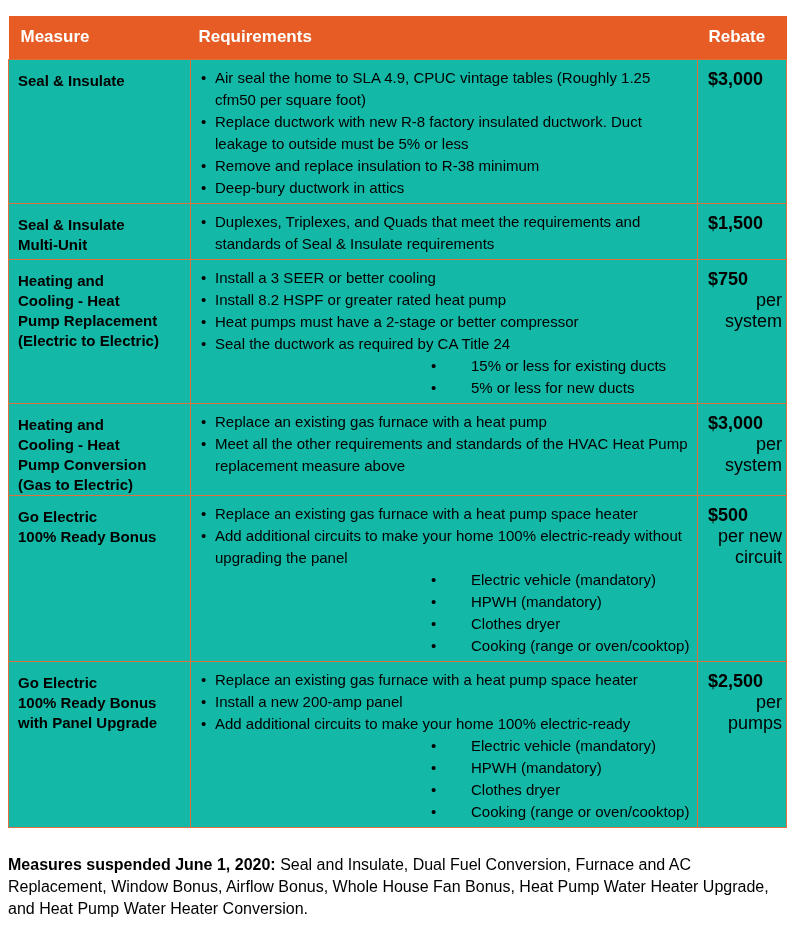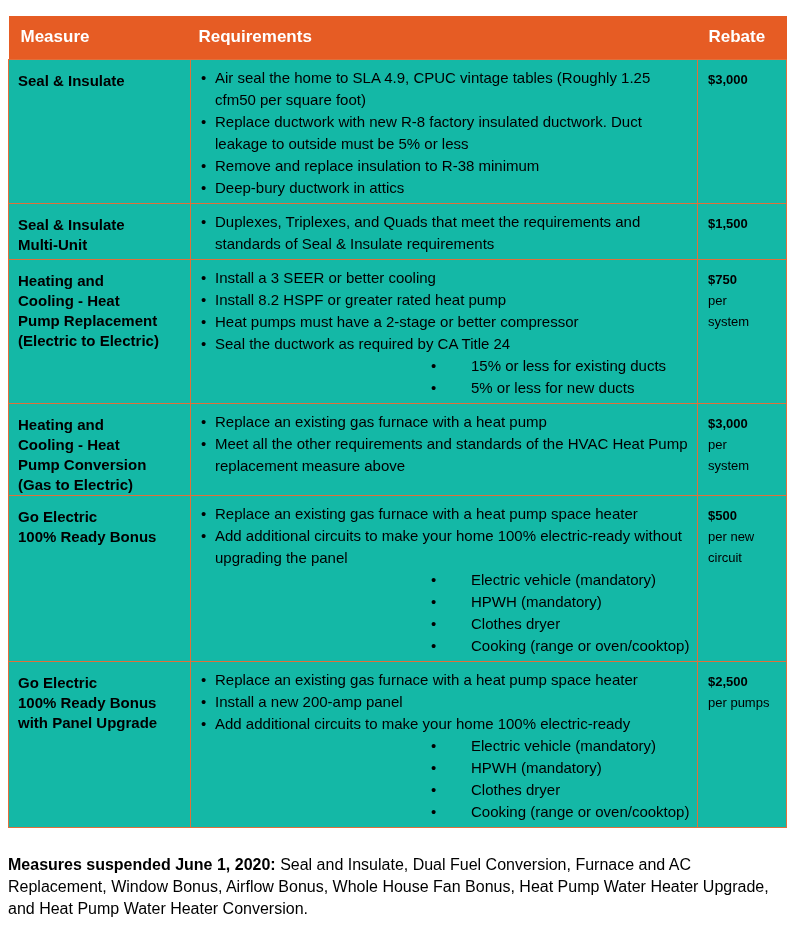--- a/index.html
+++ b/index.html
@@ -51,23 +51,23 @@
   td.req-cell{padding:7px 4px 4px 10px;}
   ul.req-list{
     list-style:none;margin:0;padding:0;
     font-size:15px;line-height:22px;
   }
   ul.req-list li{display:flex;align-items:flex-start;}
   ul.req-list .bullet{width:14px;flex:none;}
   ul.req-list li.lvl2{margin-left:230px;}
   ul.req-list li.lvl2 .bullet{width:40px;}
 
-  td.rebate-cell{padding:9px 4px 0 10px;font-size:13px;line-height:21px;}
+  td.rebate-cell{padding:9px 4px 0 10px;font-size:18px;line-height:21px;}
   .rebate-amount{font-weight:bold;display:block;}
-  .rebate-unit{display:block;white-space:pre-line;}
+  .rebate-unit{display:block;white-space:pre-line;text-align:right;}
 
   .notes{margin:26px 0 0 0;width:778px;font-size:16px;line-height:22px;}
   .note{margin:0 0 22px 0;}
   .note-label{font-weight:bold;}
 </style>
 </head>
 <body>
 
 <div class="page">
 

